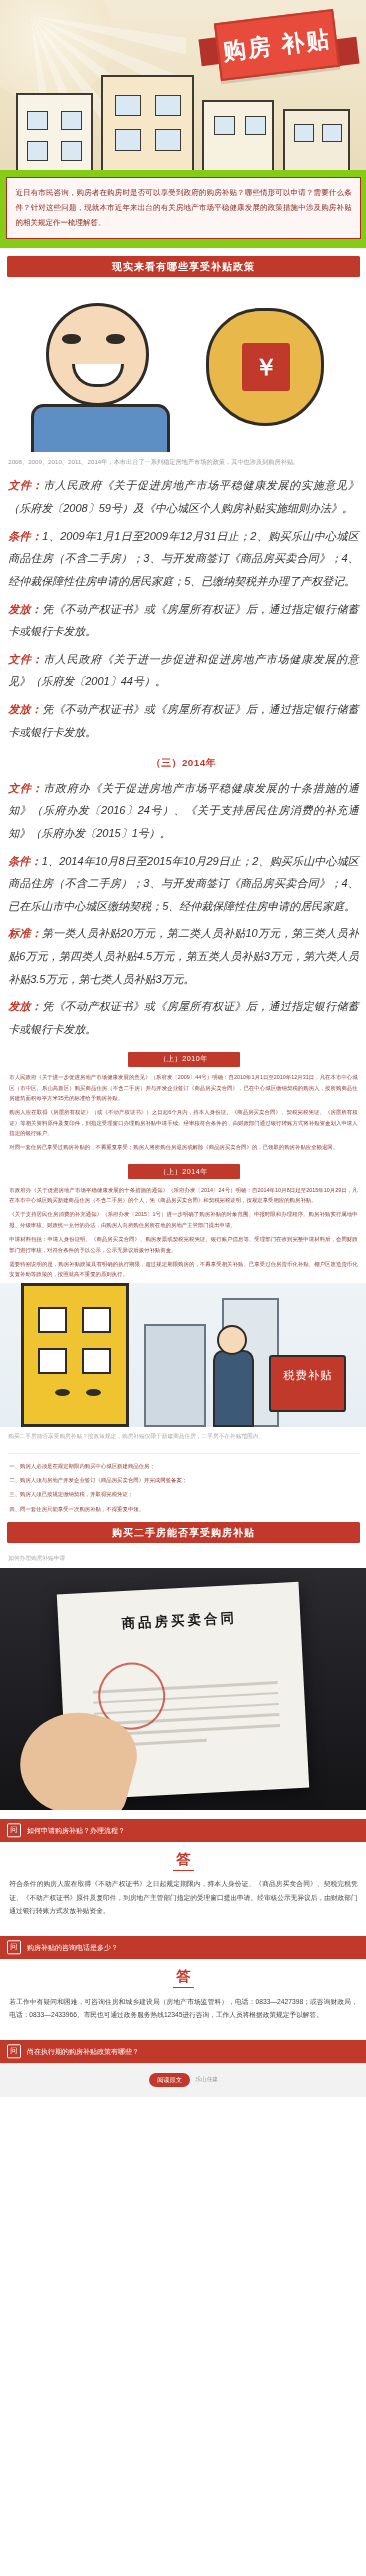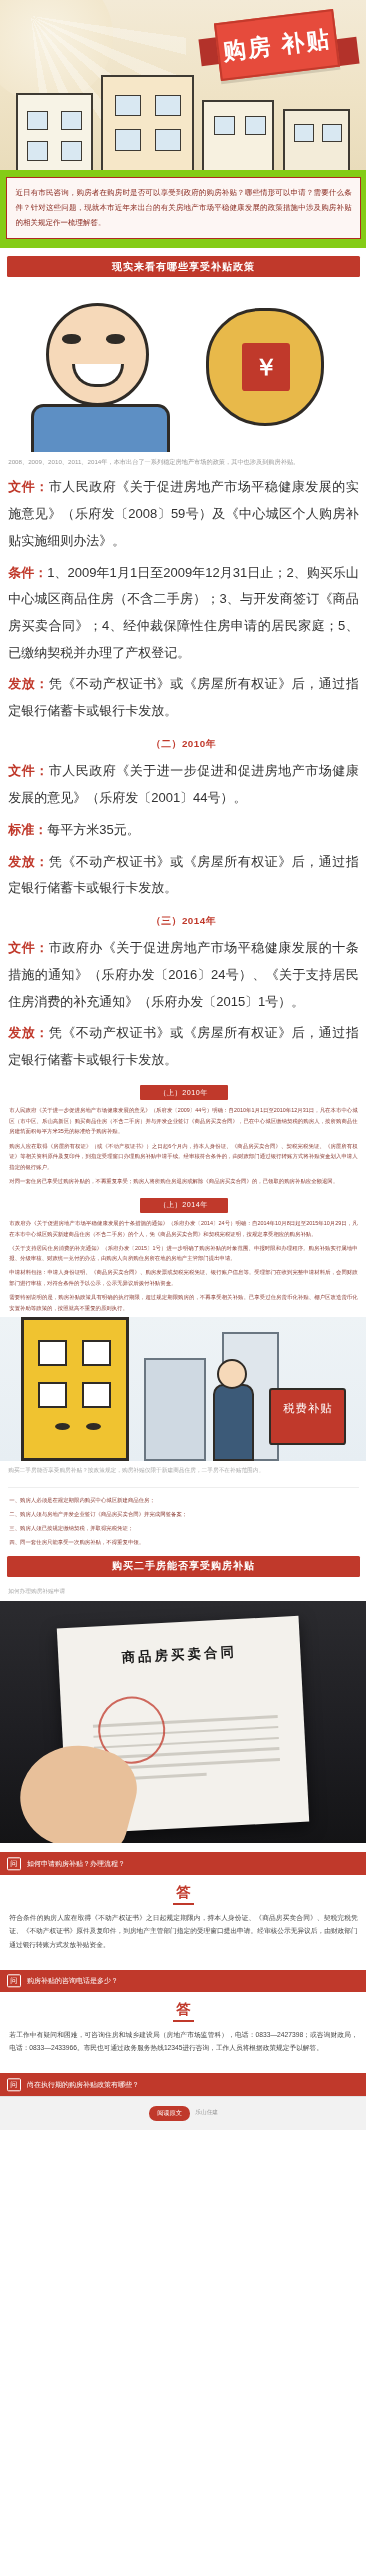--- a/index.html
+++ b/index.html
@@ -93,29 +93,30 @@
     padding: 3.1px 8.2px 7.2px; text-align: justify;
   }
 
   
   .year-head {
     text-align: center; color: #c0392b; font-weight: bold;
     font-size: 9.8px; margin: 13.4px 0 7.2px; letter-spacing: 0.5px;
   }
   .blk { padding: 0 8.2px; }
   .line {
-    font-size: 13px; line-height: 2.05; text-align: justify; color: #333;
+    font-size: 11px; line-height: 2.05; text-align: justify; color: #333;
     margin: 0 0 5.2px;
+    font-style: italic;
   }
   .lbl { color: #c0392b; font-weight: bold; }
 
   
   .sub-head {
     margin: 11.3px auto 5.2px;
-    width: 88px;
+    width: 112px;
     text-align: center;
     background: #c0392b;
     color: #fff;
     font-size: 7.2px;
     padding: 2.6px 0;
     border-radius: 1px;
     letter-spacing: 0.5px;
   }
   .doc-body {
     font-size: 5.4px;
@@ -244,30 +245,30 @@
     <div style="position:absolute;left:242px;top:61px;width:48px;height:48px;background:#c0392b;border-radius:3.1px;color:#fff;font-size:23px;font-weight:bold;text-align:center;line-height:48px;">￥</div>
   </div>
   <div class="ill-caption">2008、2009、2010、2011、2014年，本市出台了一系列稳定房地产市场的政策，其中也涉及到购房补贴。</div>
 
   <div class="blk">
     <p class="line"><span class="lbl">文件：</span><span>市人民政府《关于促进房地产市场平稳健康发展的实施意见》（乐府发〔2008〕59号）及《中心城区个人购房补贴实施细则办法》。</span></p>
     <p class="line"><span class="lbl">条件：</span><span>1、2009年1月1日至2009年12月31日止；2、购买乐山中心城区商品住房（不含二手房）；3、与开发商签订《商品房买卖合同》；4、经仲裁保障性住房申请的居民家庭；5、已缴纳契税并办理了产权登记。</span></p>
     <p class="line"><span class="lbl">发放：</span><span>凭《不动产权证书》或《房屋所有权证》后，通过指定银行储蓄卡或银行卡发放。</span></p>
   </div>
 
-  <div class="year-head">（二）2010年</div>
   <div class="blk">
     <p class="line"><span class="lbl">文件：</span><span>市人民政府《关于进一步促进和促进房地产市场健康发展的意见》（乐府发〔2001〕44号）。</span></p>
-    <p class="line"><span class="lbl">标准：</span><span>每平方米35元。</span></p>
     <p class="line"><span class="lbl">发放：</span><span>凭《不动产权证书》或《房屋所有权证》后，通过指定银行储蓄卡或银行卡发放。</span></p>
   </div>
 
   <div class="year-head">（三）2014年</div>
   <div class="blk">
     <p class="line"><span class="lbl">文件：</span><span>市政府办《关于促进房地产市场平稳健康发展的十条措施的通知》（乐府办发〔2016〕24号）、《关于支持居民住房消费的补充通知》（乐府办发〔2015〕1号）。</span></p>
+    <p class="line"><span class="lbl">条件：</span><span>1、2014年10月8日至2015年10月29日止；2、购买乐山中心城区商品住房（不含二手房）；3、与开发商签订《商品房买卖合同》；4、已在乐山市中心城区缴纳契税；5、经仲裁保障性住房申请的居民家庭。</span></p>
+    <p class="line"><span class="lbl">标准：</span><span>第一类人员补贴20万元，第二类人员补贴10万元，第三类人员补贴6万元，第四类人员补贴4.5万元，第五类人员补贴3万元，第六类人员补贴3.5万元，第七类人员补贴3万元。</span></p>
     <p class="line"><span class="lbl">发放：</span><span>凭《不动产权证书》或《房屋所有权证》后，通过指定银行储蓄卡或银行卡发放。</span></p>
   </div>
 
   <div class="sub-head">（上）2010年</div>
   <div class="doc-body">
     <p>市人民政府《关于进一步促进房地产市场健康发展的意见》（乐府发〔2009〕44号）明确：自2010年1月1日至2010年12月31日，凡在本市中心城区（市中区、乐山高新区）购买商品住房（不含二手房）并与开发企业签订《商品房买卖合同》，已在中心城区缴纳契税的购房人，按所购商品住房建筑面积每平方米35元的标准给予购房补贴。</p>
     <p>购房人应在取得《房屋所有权证》（或《不动产权证书》）之日起6个月内，持本人身份证、《商品房买卖合同》、契税完税凭证、《房屋所有权证》等相关资料原件及复印件，到指定受理窗口办理购房补贴申请手续。经审核符合条件的，由财政部门通过银行转账方式将补贴资金划入申请人指定的银行账户。</p>
     <p>对同一套住房已享受过购房补贴的，不再重复享受；购房人将所购住房退房或解除《商品房买卖合同》的，已领取的购房补贴应全额退回。</p>
   </div>
 

